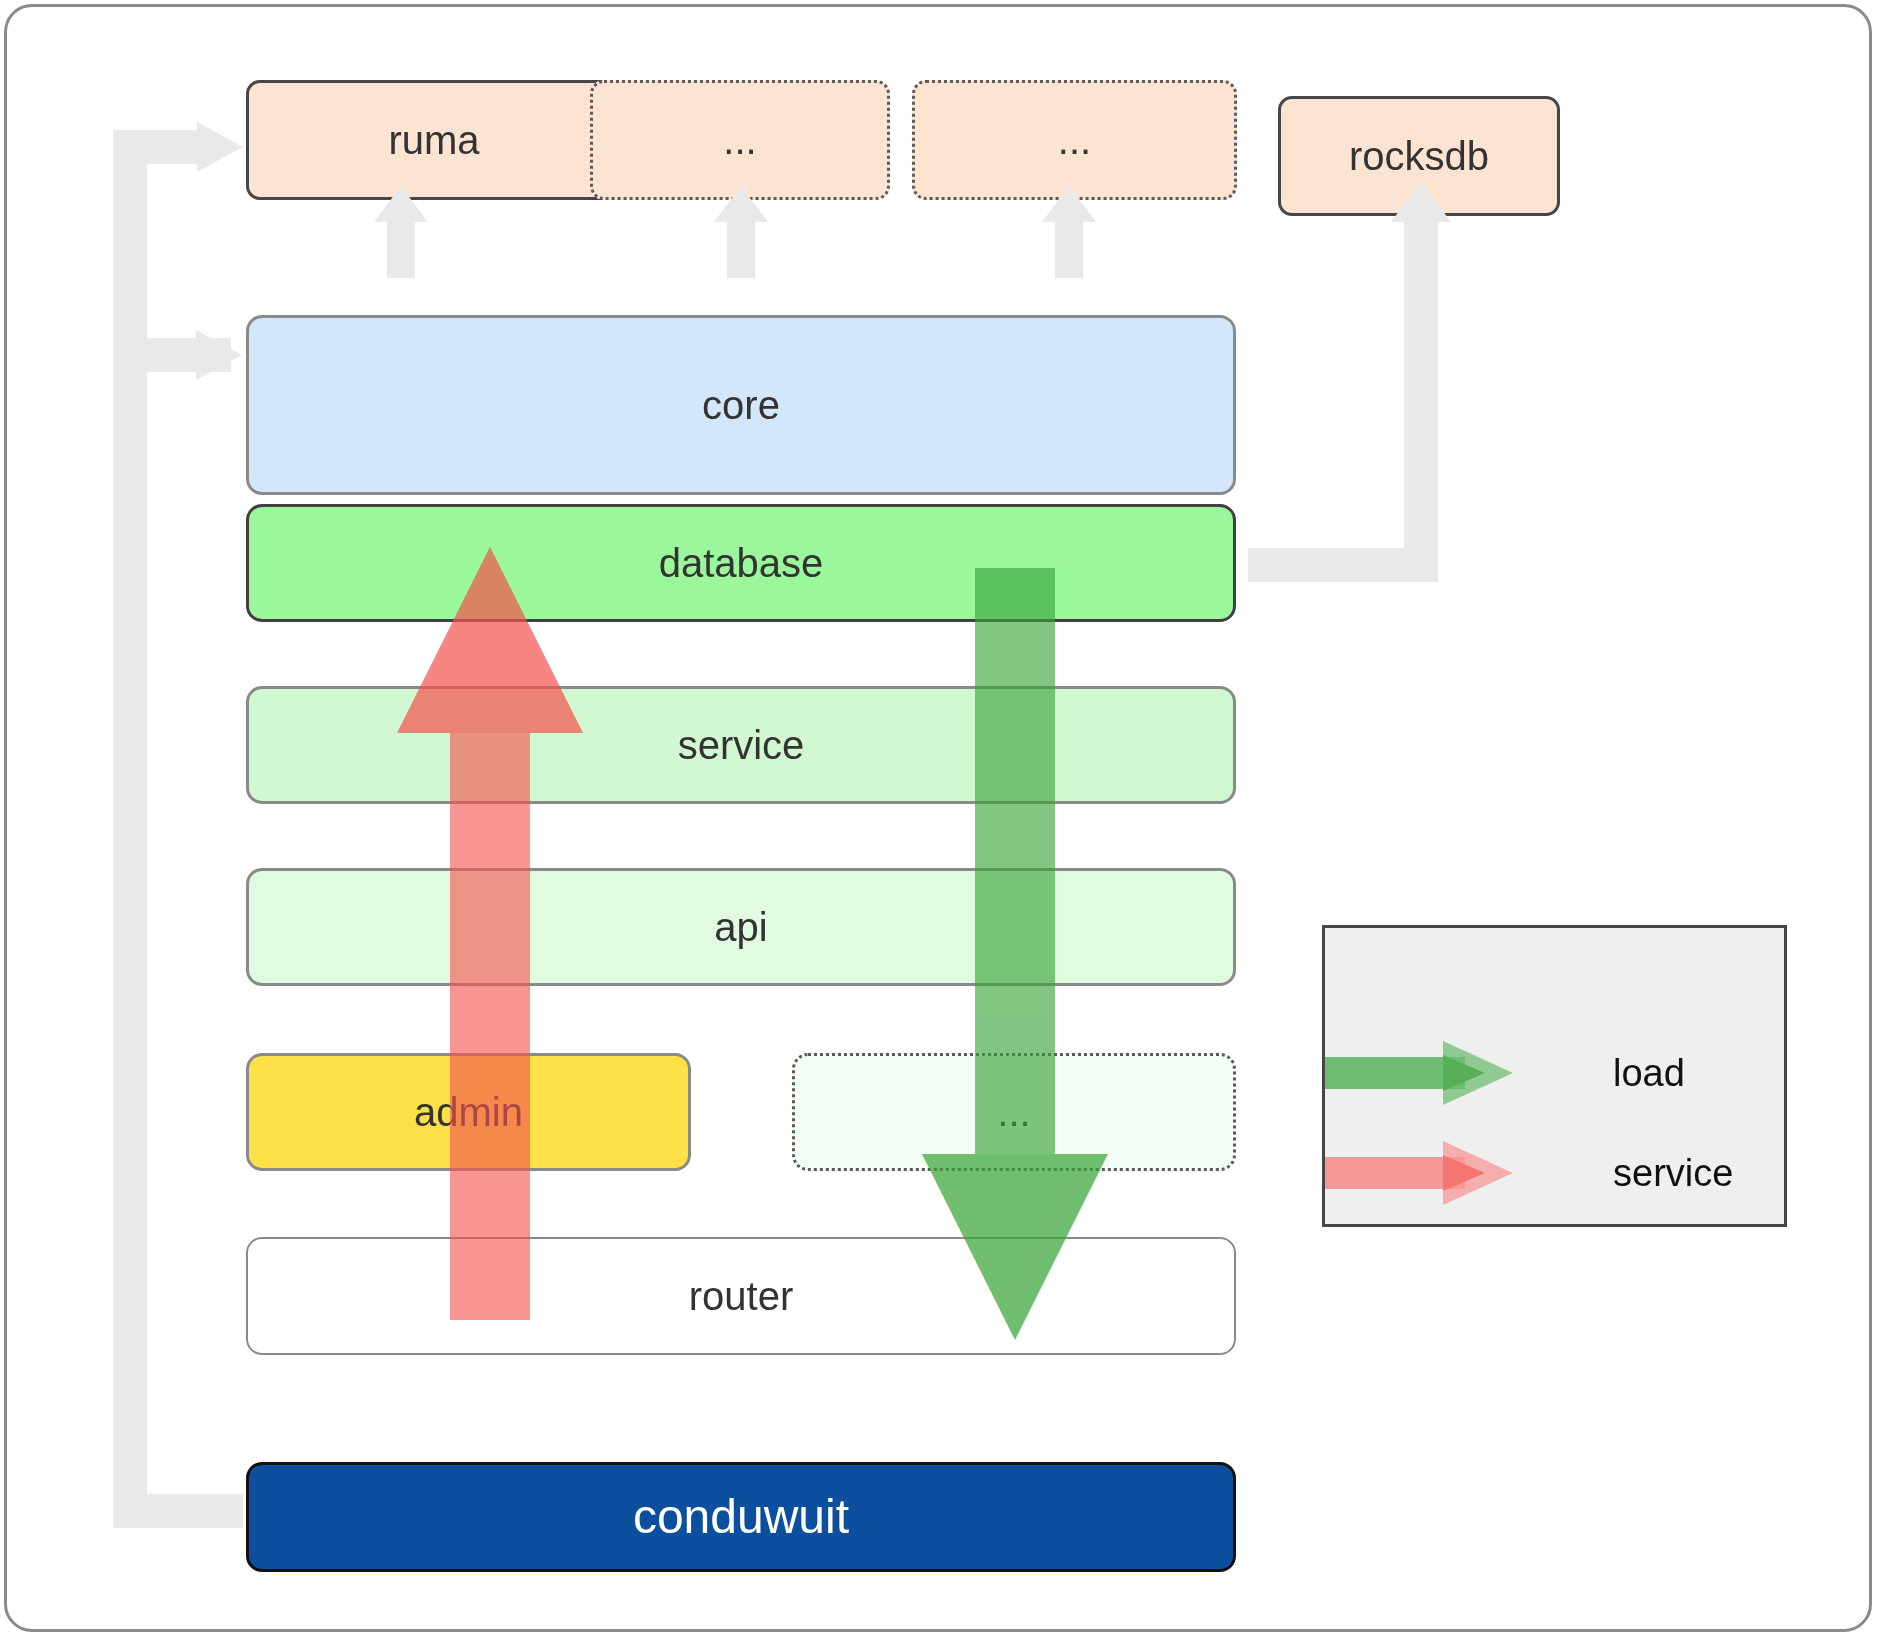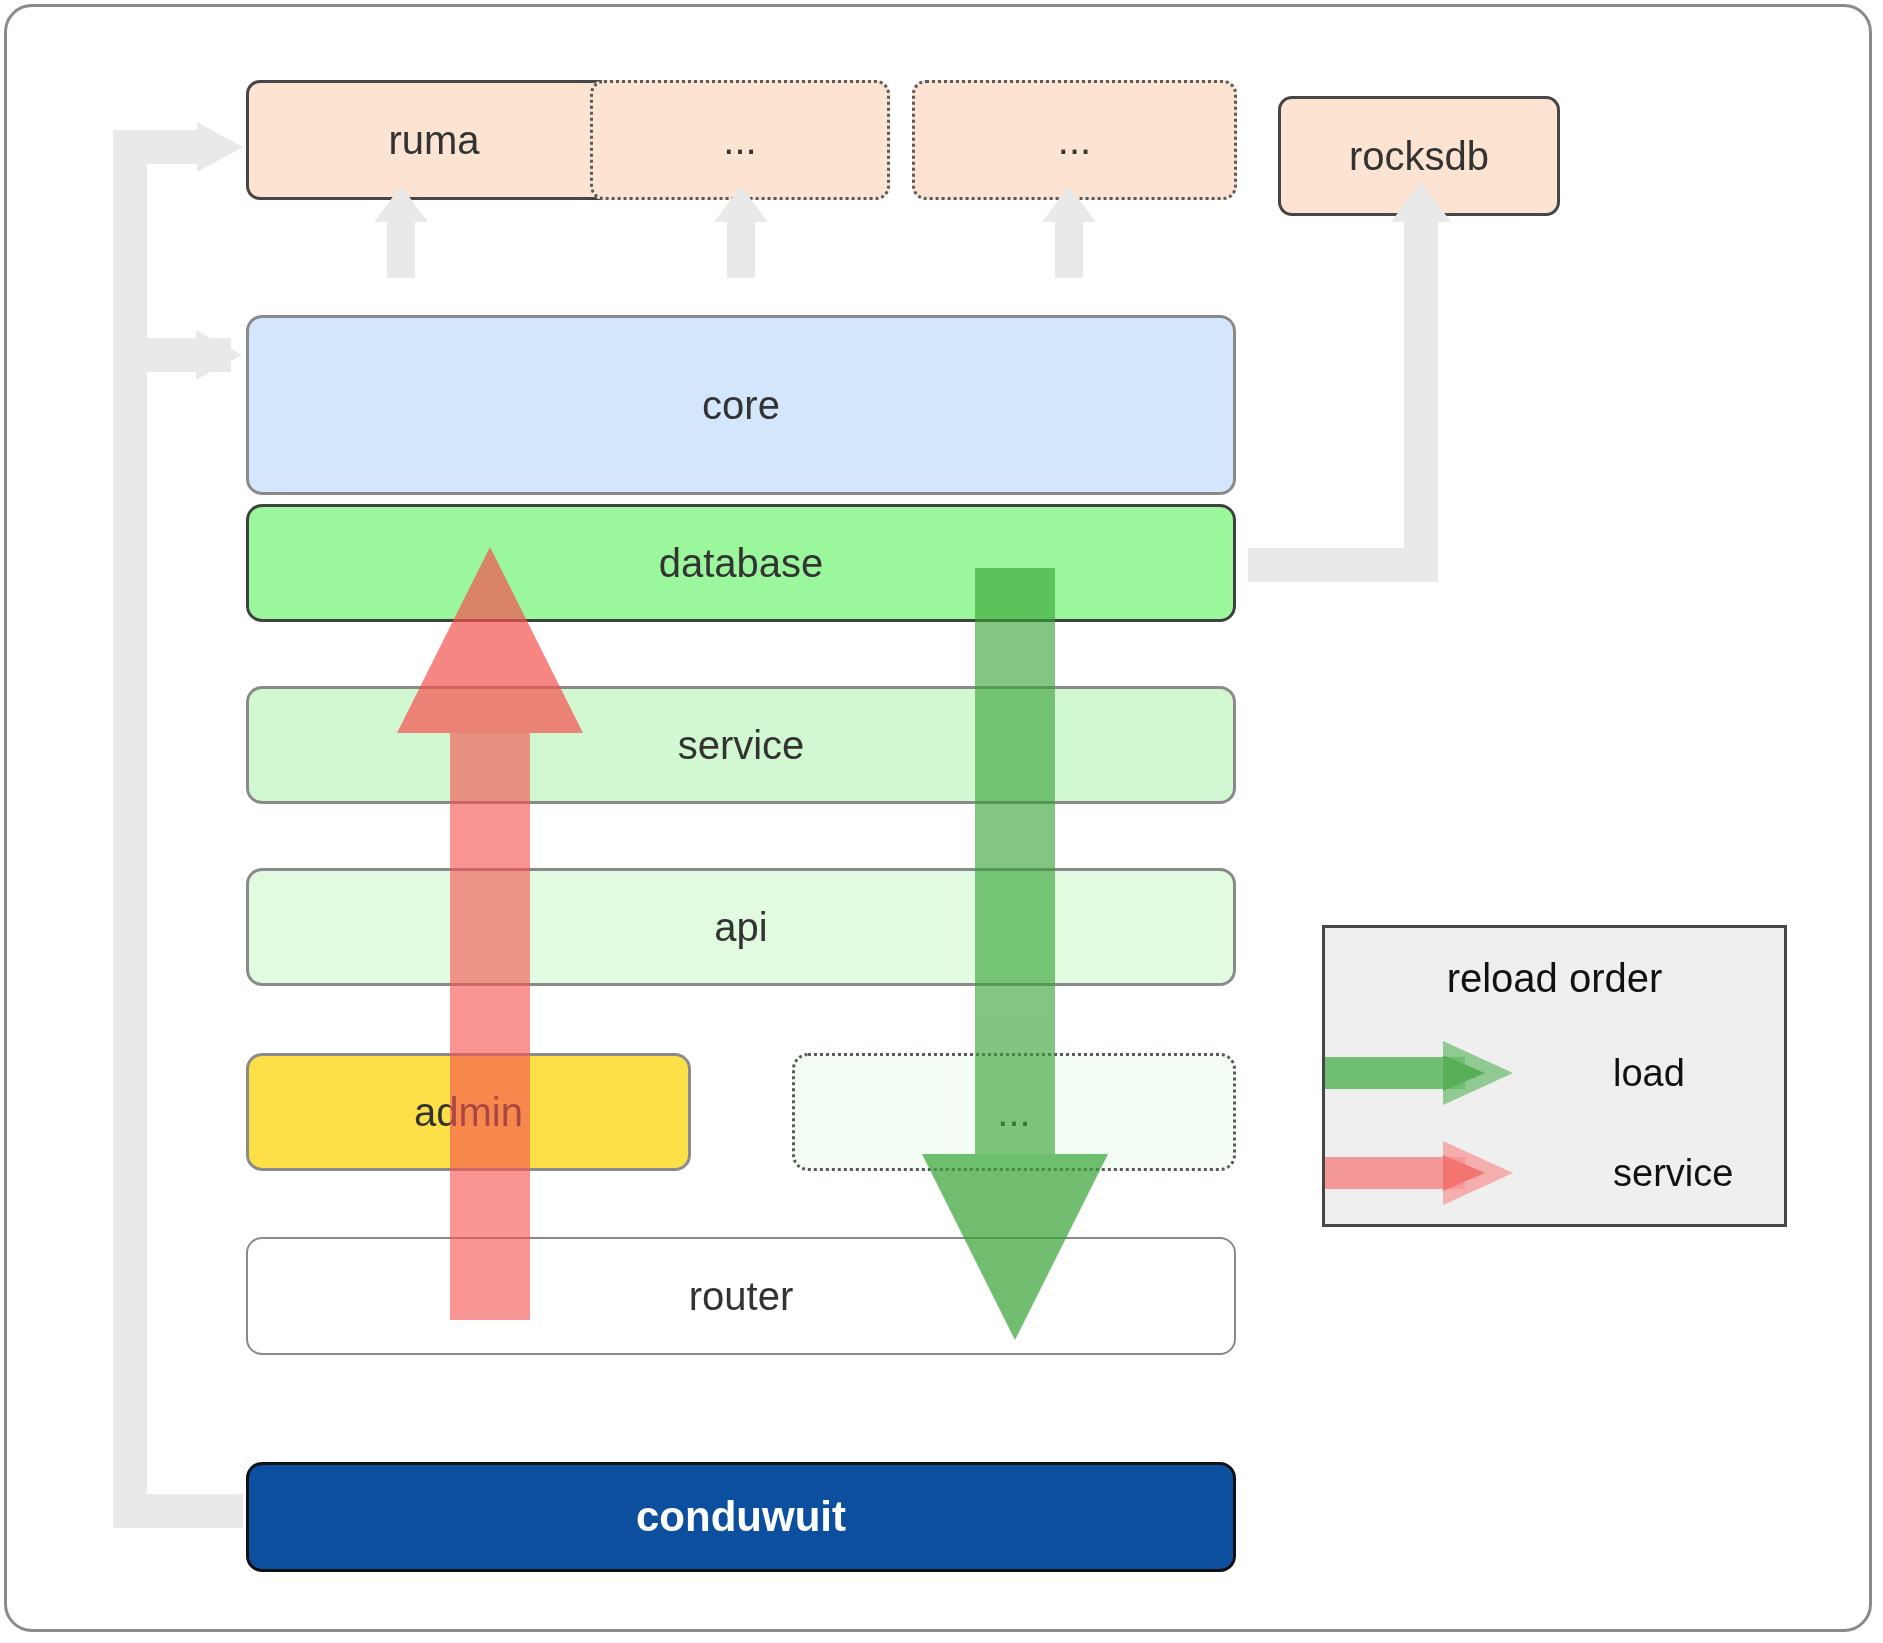--- a/index.html
+++ b/index.html
@@ -86,22 +86,22 @@
   .router-box {
     background: #ffffff;
     border: 2px solid #8a8a8a;
     border-radius: 16px;
   }
   .conduwuit-box {
     background: #0b4f9e;
     border: 3px solid #111111;
     border-radius: 16px;
     color: #ffffff;
-    font-size: 42px;
-    font-weight: bold;
+    font-size: 48px;
+    font-weight: normal;
   }
 
   
   .svg-layer {
     position: absolute;
     left: 0; top: 0;
     width: 1883px;
     height: 1643px;
     pointer-events: none;
   }
@@ -256,21 +256,20 @@
     <g opacity="0.62">
       <rect x="975" y="568" width="80" height="670" fill="#36a336"></rect>
       <polygon points="1015,1340 922,1154 1108,1154" fill="#36a336"></polygon>
     </g>
     <g opacity="0.62">
       <polygon points="1015,1340 922,1154 1108,1154" fill="#36a336" opacity="0.35"></polygon>
     </g>
   </svg>
 
   <div class="legend">
-    <div class="legend-title">reload order</div>
 
     <div class="legend-row load">
       <div class="legend-swatch">
         <svg width="230" height="80" viewBox="0 0 230 80">
           <g opacity="0.78">
             <rect x="0" y="24" width="140" height="32" fill="#4caf50"></rect>
             <polygon points="188,40 118,8 118,72" fill="#4caf50" opacity="0.75"></polygon>
             <polygon points="160,40 118,22 118,58" fill="#2e9e2e"></polygon>
           </g>
         </svg>

